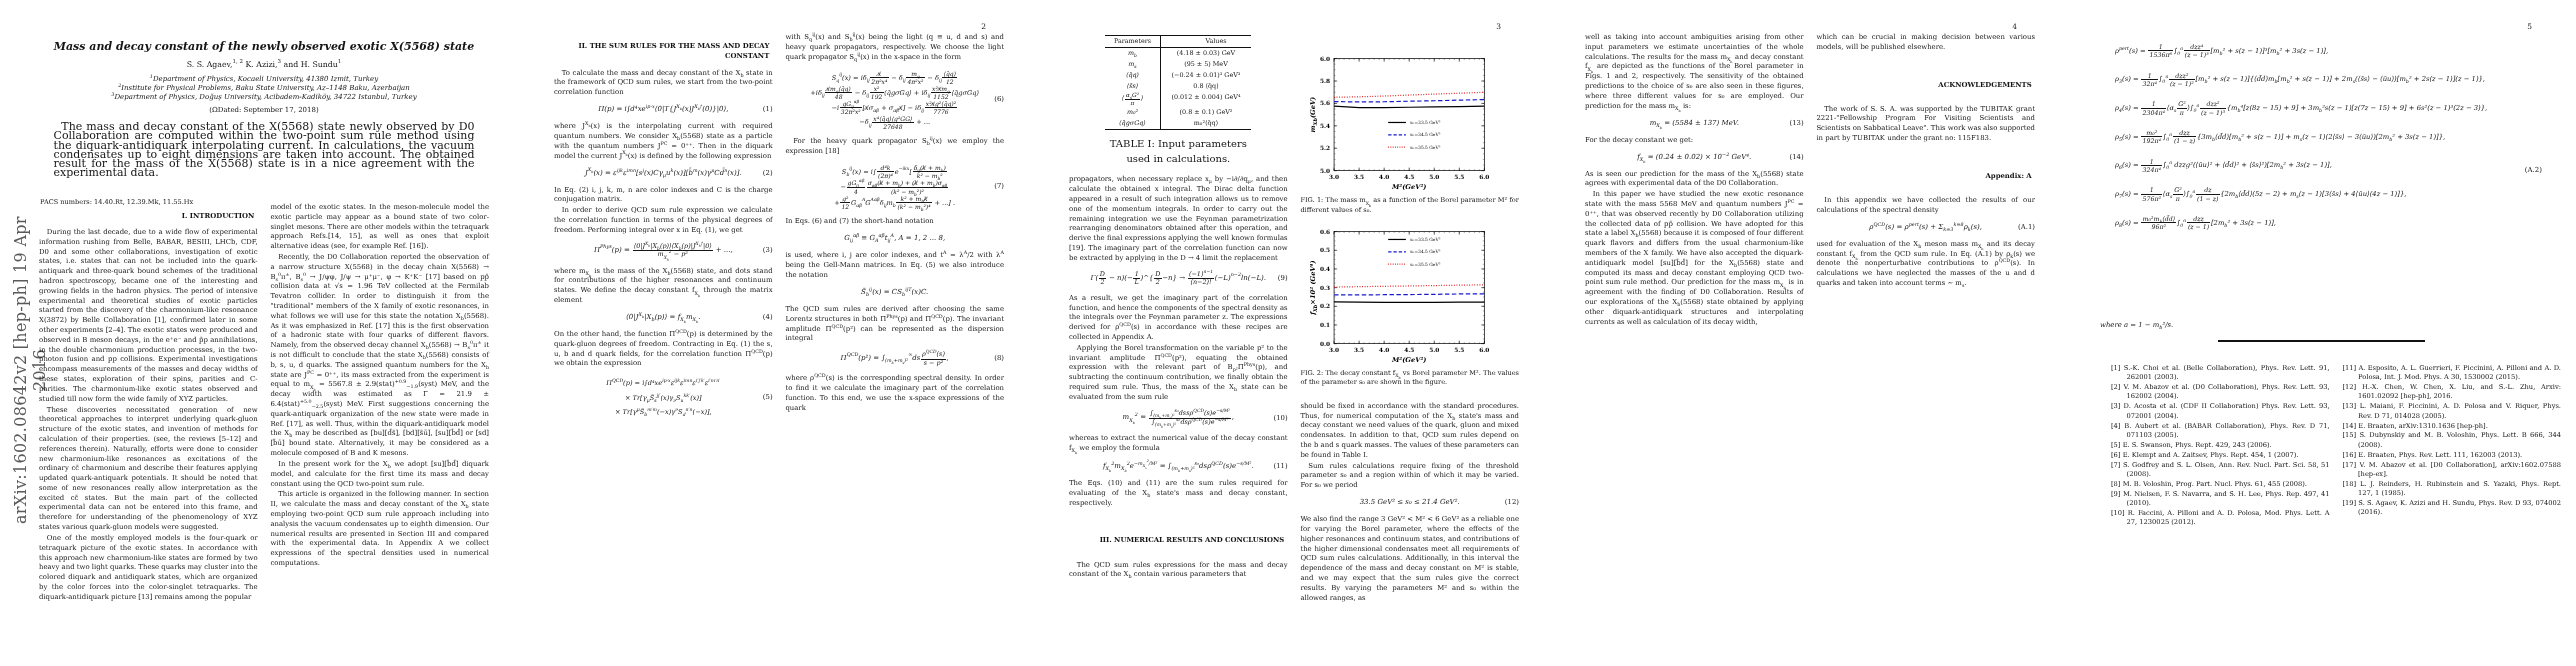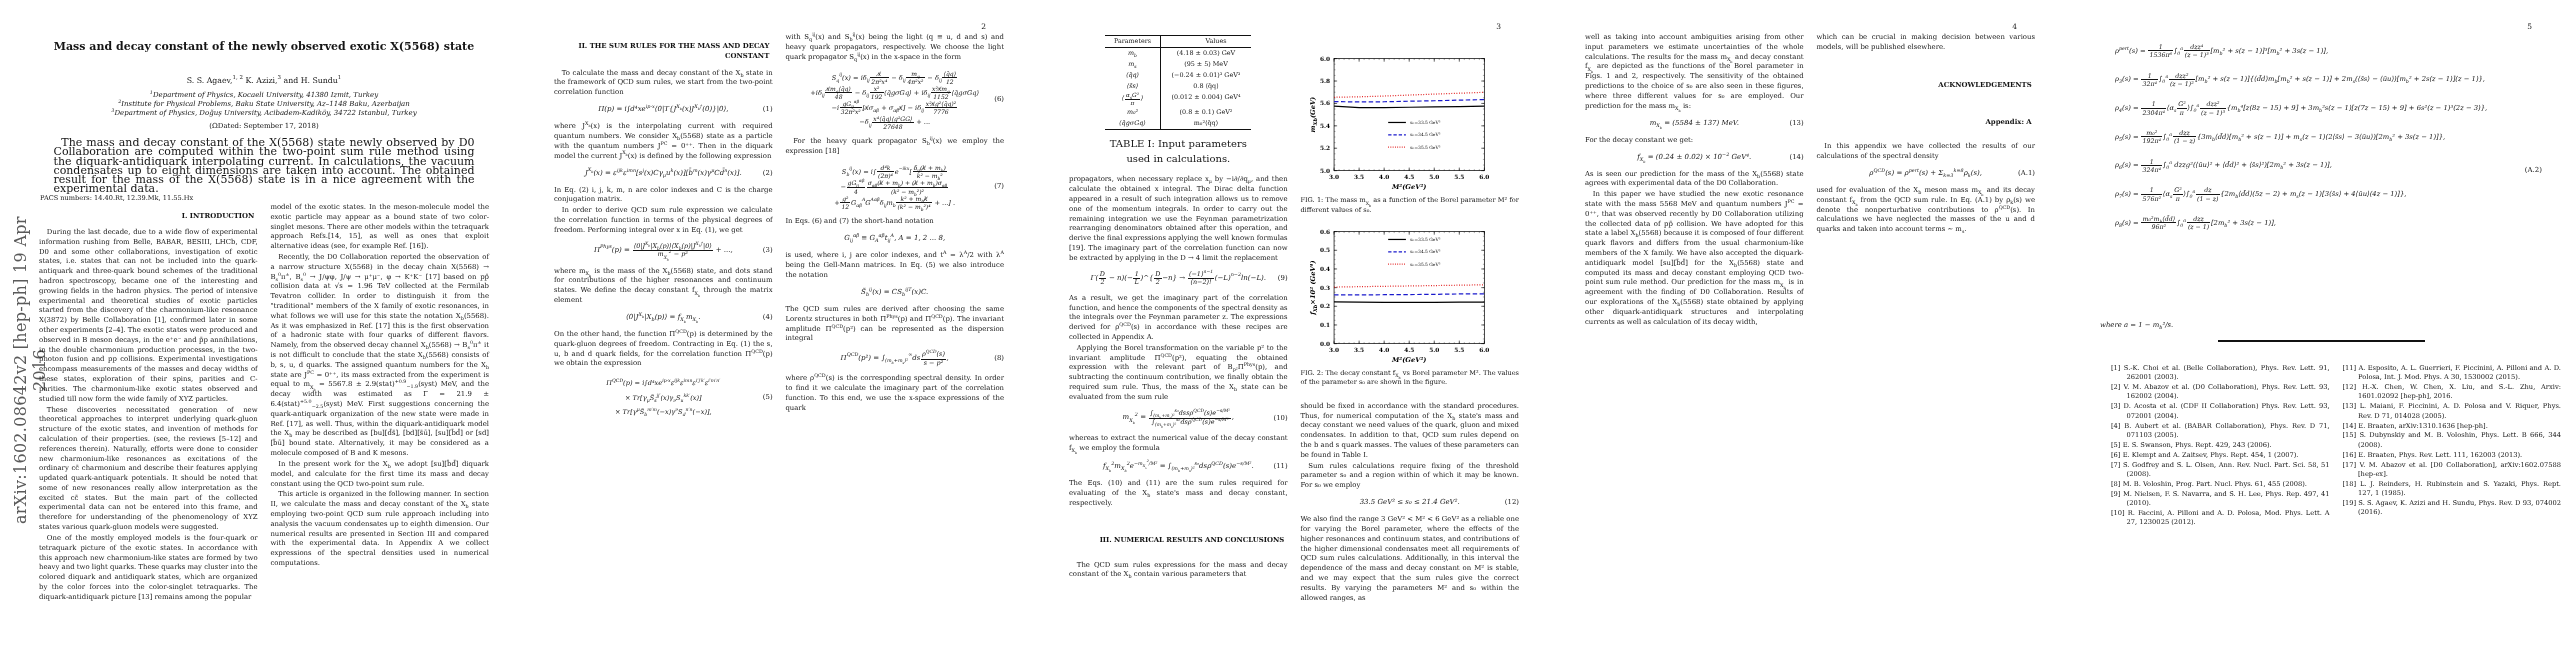--- a/index.html
+++ b/index.html
@@ -6,26 +6,26 @@
   body{width:2576px;height:667px;background:#ffffff;overflow:hidden;
        font-family:"DejaVu Serif","Liberation Serif",serif;color:#151515;}
   .page{position:absolute;top:0;width:515px;height:667px;background:#fff;}
   #pg1{left:0;} #pg2{left:515px;} #pg3{left:1030px;} #pg4{left:1546px;} #pg5{left:2061px;}
   .pagenum{position:absolute;top:22px;right:44px;font-size:7.5px;}
   .banner{position:absolute;left:11px;top:206px;height:328px;width:19px;
           writing-mode:vertical-rl;transform:rotate(180deg);
           font-size:16px;color:#5a5a5a;letter-spacing:0.3px;text-align:center;}
   
   .head{position:absolute;left:39px;top:40px;width:450px;text-align:center;}
-  .title{font-size:11px;font-weight:bold;margin-bottom:23px;}
+  .title{font-size:11px;font-weight:bold;margin-bottom:7px;font-style:italic;}
   .authors{font-size:7.8px;margin-bottom:5.6px;}
   .affil{font-size:7px;font-style:italic;line-height:9.4px;}
   .dateline{font-size:7px;margin-top:3.3px;}
   .abstract{font-size:11px;line-height:9.3px;text-align:justify;margin:7.8px 14.5px 0;text-indent:7.8px;}
-  .pacs{font-size:6.6px;text-align:left;margin-top:0;margin-left:1.1px;}
+  .pacs{font-size:6.6px;text-align:left;margin-top:20px;margin-left:1.1px;}
   
   .cols{position:absolute;left:39px;width:450px;display:flex;gap:12.8px;}
   .c365{top:203px;} .c60{top:33px;}
   .col{width:219px;font-size:6.9px;line-height:9.8px;}
   .blk{margin:0 0 1.1px 0;}
   .b-h{ text-align:right;font-weight:bold;margin:7.8px 3.3px 6.7px;line-height:10.6px;}
   .b-h2{text-align:right;font-weight:bold;margin:27px 3.3px 14.5px;line-height:10.6px;}
   .b-p  .eqc{display:inline;} .b-p{text-align:justify;text-indent:7.8px;}
   .b-p0 .eqc{display:inline;} .b-p0{text-align:justify;}
   .b-eq,.b-eqs{display:flex;align-items:center;position:relative;margin:7.2px 0;}
@@ -558,21 +558,21 @@
           <line x1="144.56" y1="66.58000000000001" x2="176.56" y2="66.58000000000001" stroke="#e01010" stroke-width="2.2" stroke-dasharray="1.5,2.6"></line>
           <text x="184.56" y="69.58000000000001" font-size="8" font-family="DejaVu Serif, serif">s₀=35.5 GeV²</text>
           <text x="182.5" y="243" text-anchor="middle" font-size="12" font-weight="bold" font-style="italic" font-family="DejaVu Serif, serif"><tspan dy="0">M²(GeV²)</tspan></text>
           <text x="13" y="109" text-anchor="middle" font-size="12" font-weight="bold" font-style="italic" font-family="DejaVu Serif, serif" transform="rotate(-90 13 109)"><tspan dy="0">f</tspan><tspan dy="3" font-size="75%">Xb</tspan><tspan dy="-3">×10² (GeV⁴)</tspan></text>
         </svg>
       <div class="figcap">FIG. 2: The decay constant f<sub>X<sub>b</sub></sub> vs Borel parameter M². The values of the parameter s₀ are shown in the figure.</div>
       <div class="afterfigs"></div>
       <div>
 
       <div class="blk b-p0"><span class="eqc">should be fixed in accordance with the standard procedures. Thus, for numerical computation of the X<sub>b</sub> state's mass and decay constant we need values of the quark, gluon and mixed condensates. In addition to that, QCD sum rules depend on the b and s quark masses. The values of these parameters can be found in Table I.</span></div>
-          <div class="blk b-p"><span class="eqc">Sum rules calculations require fixing of the threshold parameter s₀ and a region within of which it may be known. For s₀ we employ</span></div>
+          <div class="blk b-p"><span class="eqc">Sum rules calculations require fixing of the threshold parameter s₀ and a region within of which it may be varied. For s₀ we period</span></div>
           <div class="blk b-eq">
             <span class="eqc">33.5 GeV² ≤ s₀ ≤ 21.4 GeV².</span>
             <span class="eqn">(12)</span>
           </div>
           <div class="blk b-p0"><span class="eqc">We also find the range 3 GeV² &lt; M² &lt; 6 GeV² as a reliable one for varying the Borel parameter, where the effects of the higher resonances and continuum states, and contributions of the higher dimensional condensates meet all requirements of QCD sum rules calculations. Additionally, in this interval the dependence of the mass and decay constant on M² is stable, and we may expect that the sum rules give the correct results. By varying the parameters M² and s₀ within the allowed ranges, as</span></div>
         </div>
     </div>
   </div>
 </div>
 
@@ -591,20 +591,21 @@
           <span class="eqc">f<sub>X<sub>b</sub></sub> = (0.24 ± 0.02) × 10<sup>−2</sup> GeV⁴.</span>
           <span class="eqn">(14)</span>
         </div>
         <div class="blk b-p0"><span class="eqc">As is seen our prediction for the mass of the X<sub>b</sub>(5568) state agrees with experimental data of the D0 Collaboration.</span></div>
         <div class="blk b-p"><span class="eqc">In this paper we have studied the new exotic resonance state with the mass 5568 MeV and quantum numbers J<sup>PC</sup> = 0⁺⁺, that was observed recently by D0 Collaboration utilizing the collected data of pp̄ collision. We have adopted for this state a label X<sub>b</sub>(5568) because it is composed of four different quark flavors and differs from the usual charmonium-like members of the X family. We have also accepted the diquark-antidiquark model [su][b̄d̄] for the X<sub>b</sub>(5568) state and computed its mass and decay constant employing QCD two-point sum rule method. Our prediction for the mass m<sub>X<sub>b</sub></sub> is in agreement with the finding of D0 Collaboration.  Results of our explorations of the X<sub>b</sub>(5568) state obtained by applying other diquark-antidiquark structures and interpolating currents as well as calculation of its decay width,</span></div>
       </div>
     <div class="col">
 
     <div class="blk b-p0"><span class="eqc">which can be crucial in making decision between various models, will be published elsewhere.</span></div>
         <div class="blk b-h2"><span class="eqc">ACKNOWLEDGEMENTS</span></div>
+        <div class="blk b-p"><span class="eqc">The work of S. S. A. was supported by the TUBITAK grant 2221-"Fellowship Program For Visiting Scientists and Scientists on Sabbatical Leave". This work was also supported in part by TUBITAK under the grant no: 115F183.</span></div>
         <div class="blk b-h2"><span class="eqc">Appendix: A</span></div>
         <div class="blk b-p"><span class="eqc">In this appendix we have collected the results of our calculations of the spectral density</span></div>
         <div class="blk b-eq">
           <span class="eqc">ρ<sup>QCD</sup>(s) = ρ<sup>pert</sup>(s) + Σ<sub>k=3</sub><sup>k=8</sup>ρ<sub>k</sub>(s),</span>
           <span class="eqn">(A.1)</span>
         </div>
         <div class="blk b-p0"><span class="eqc">used for evaluation of the X<sub>b</sub> meson mass m<sub>X<sub>b</sub></sub> and its decay constant f<sub>X<sub>b</sub></sub> from the QCD sum rule. In Eq. (A.1) by ρ<sub>k</sub>(s) we denote the nonperturbative contributions to ρ<sup>QCD</sup>(s). In calculations we have neglected the masses of the u and d quarks and taken into account terms ∼ m<sub>s</sub>.</span></div>
       </div>
   </div>
 </div>

